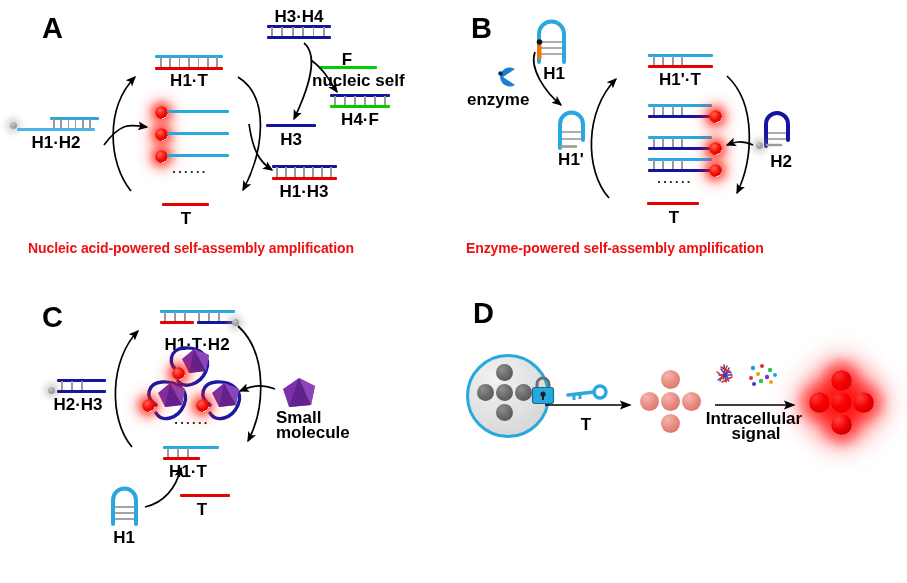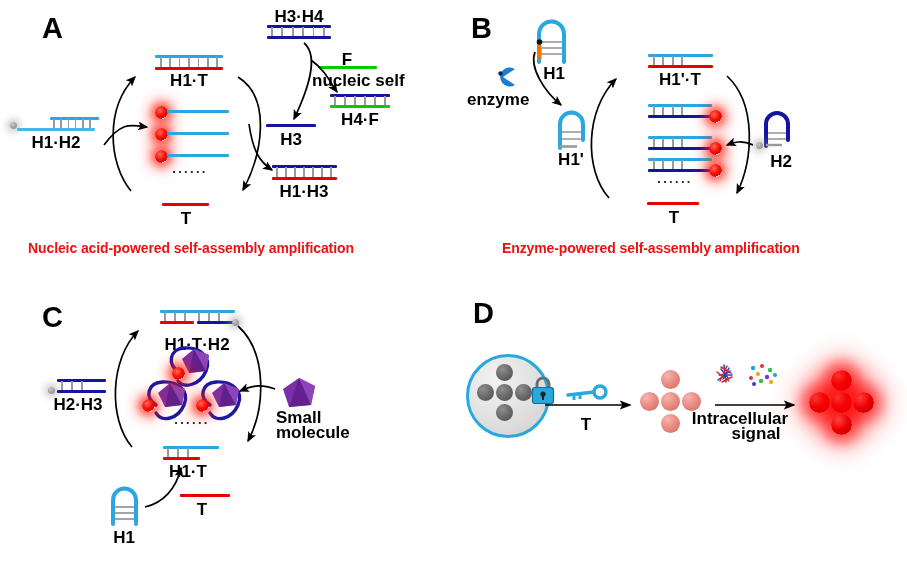--- a/index.html
+++ b/index.html
@@ -328,21 +328,21 @@
 
       <path class="arrow-path" marker-end="url(#ahB)" d="M82,52 C76,68 92,92 108,105"></path>
 
       <path class="arrow-path" marker-end="url(#ahB)" d="M156,198 C131,170 132,110 163,79"></path>
 
       <path class="arrow-path" marker-end="url(#ahB)" d="M274,76 C304,104 300,160 284,193"></path>
 
       <path class="arrow-path" marker-end="url(#ahB)" d="M300,145 C288,140 282,142 274,145"></path>
     </svg>
 
-    <div class="caption" style="left:13px;top:240px;margin-left:36px;">Enzyme-powered self-assembly amplification</div>
+    <div class="caption" style="left:13px;top:240px;">Enzyme-powered self-assembly amplification</div>
   </div>
 
   <div class="panel" id="panel-c">
     <div class="panel-letter" style="left:42px;top:12px;">C</div>
 
     <div>
       <div class="strand" style="left:160px;top:19px;width:52px;height:3.2px;background:#29a8e0;"></div>
       <div class="rungs" style="left:164px;top:21px;width:22px;height:10px;">
           <i></i>
           <i></i>
@@ -512,21 +512,21 @@
           <circle cx="47" cy="3" r="2" fill="#e03030"></circle>
         <circle cx="55" cy="7" r="2.2" fill="#2fbf4f"></circle>
           <circle cx="43" cy="11" r="2" fill="#f0a000"></circle>
         <circle cx="52" cy="14" r="2.2" fill="#8030d0"></circle>
           <circle cx="36" cy="15" r="2" fill="#e03030"></circle>
         <circle cx="60" cy="12" r="2" fill="#22a0e0"></circle>
           <circle cx="46" cy="18" r="2.2" fill="#2fbf4f"></circle>
         <circle cx="56" cy="19" r="2" fill="#f0a000"></circle>
           <circle cx="39" cy="21" r="2" fill="#2b3fd0"></circle>
       </svg>
-      <div class="lbl ctr" style="left:287px;top:118px;">Intracellular</div>
+      <div class="lbl ctr" style="left:301px;top:118px;">Intracellular</div>
       <div class="lbl ctr" style="left:303px;top:133px;">signal</div>
     </div>
 
     <div>
       <div class="redsphere" style="left:378px;top:79px;width:21px;height:21px;"></div>
       <div class="redsphere" style="left:356px;top:101px;width:21px;height:21px;"></div>
       <div class="redsphere" style="left:378px;top:101px;width:21px;height:21px;"></div>
       <div class="redsphere" style="left:400px;top:101px;width:21px;height:21px;"></div>
       <div class="redsphere" style="left:378px;top:123px;width:21px;height:21px;"></div>
     </div>

